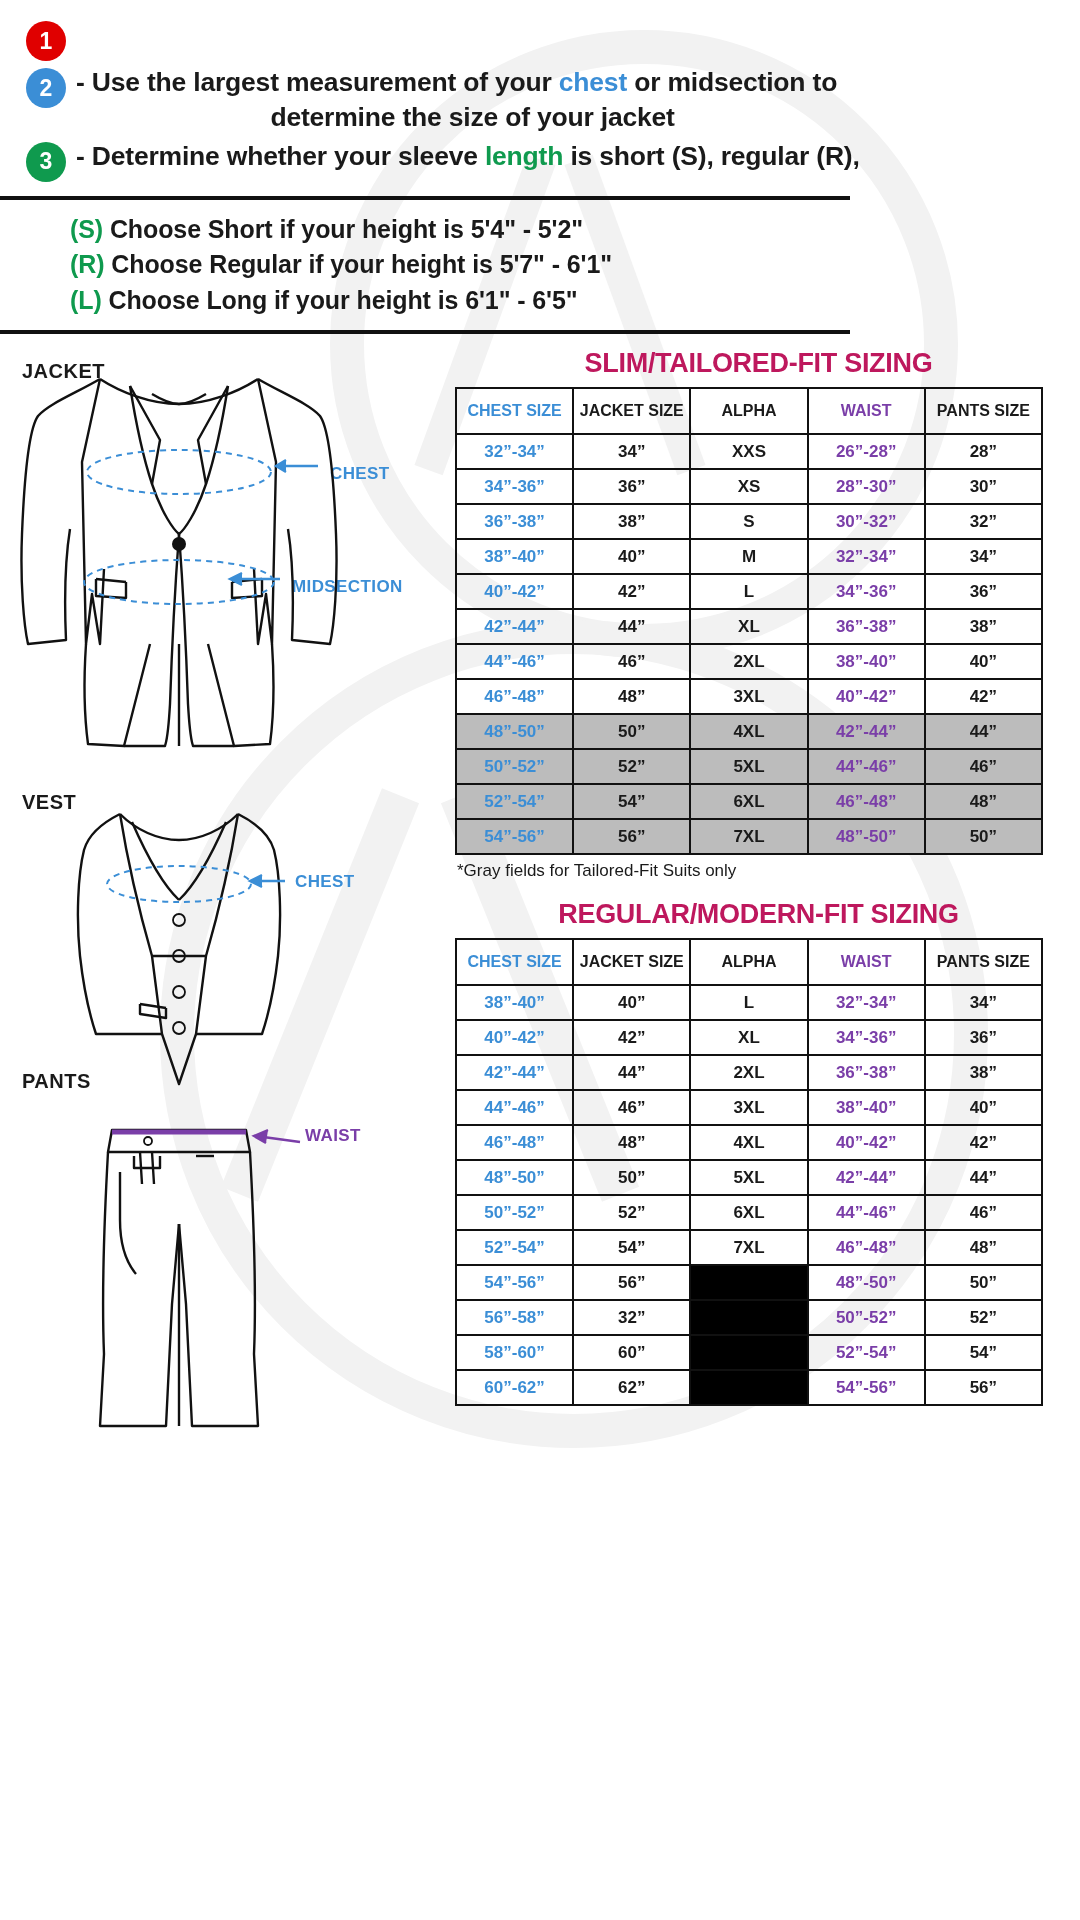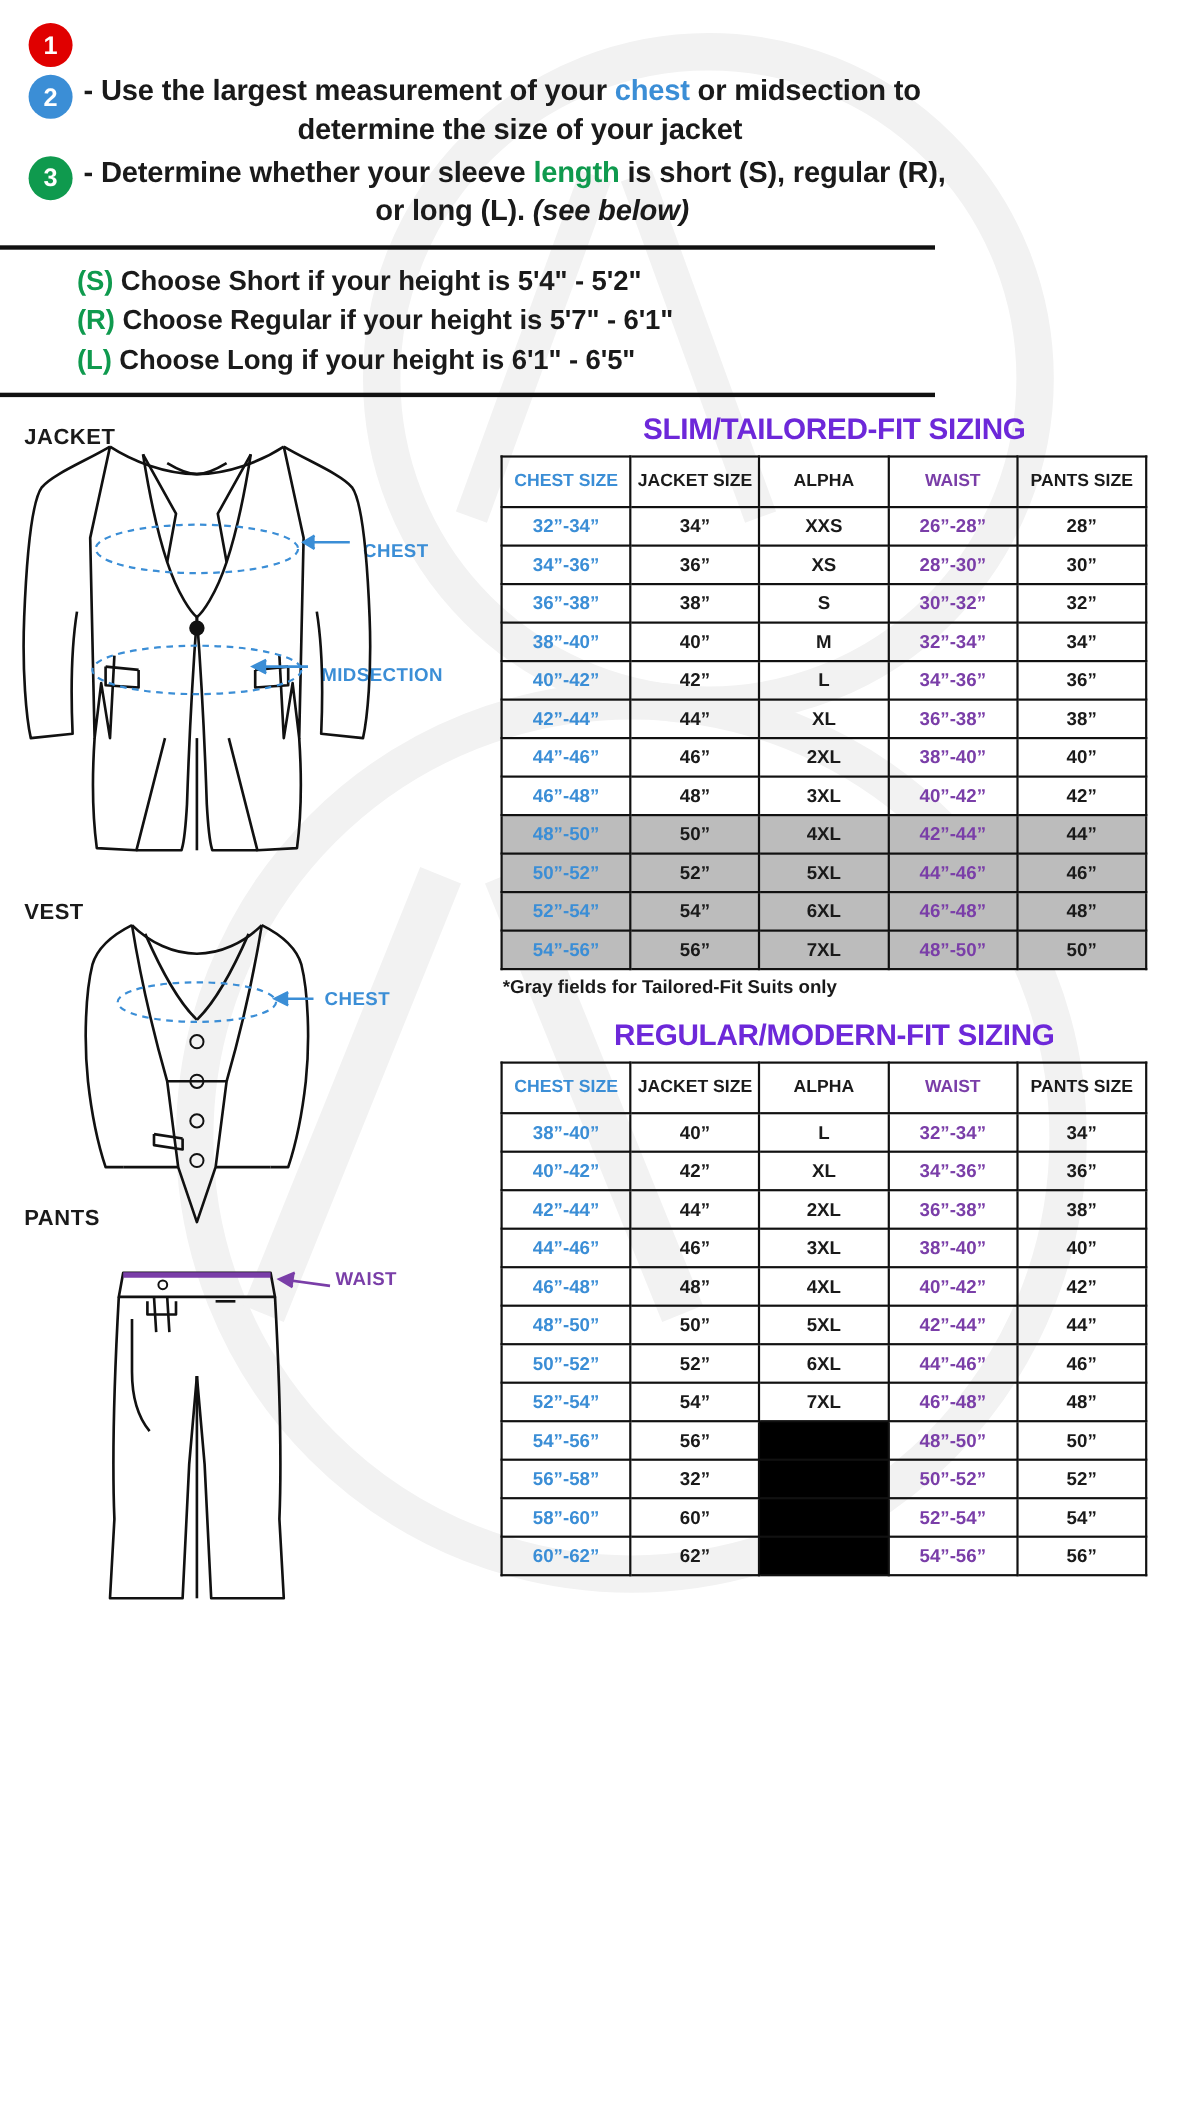--- a/index.html
+++ b/index.html
@@ -124,21 +124,21 @@
     color: #3b8ed6;
     letter-spacing: 0.4px;
   }
   .callout.waist { color: #7a3ea8; }
 
   .tables {
     flex: 1 1 auto;
     padding-right: 18px;
   }
   .table-title {
-    color: #6d28d9;
+    color: #be185d;
     font-weight: bold;
     font-size: 27px;
     text-align: center;
     letter-spacing: -0.3px;
     margin: 4px 0 8px 0;
   }
   table.size {
     border-collapse: collapse;
     width: 588px;
     table-layout: fixed;
@@ -155,21 +155,21 @@
     font-size: 16px;
     line-height: 1.05;
     height: 44px;
   }
   .c-chest { color: #3b8ed6; }
   .c-waist { color: #7a3ea8; }
   td.gray { background: #bcbcbc; }
   td.black { background: #000; }
   .note {
     font-size: 17px;
-    font-weight: bold;
+    font-weight: normal;
     margin: 6px 0 0 2px;
   }
   .sp { height: 14px; }
 </style>
 </head>
 <body>
 
 <div class="watermark">
   <div class="wm-circle wm1"></div>
   <div class="wm-circle wm2"></div>
@@ -190,21 +190,20 @@
     <div class="step-text">
       <span>- Use the largest measurement of your </span><span class="hl-blue">chest</span><span> or midsection to</span>
       <span class="indent">determine the size of your jacket</span>
     </div>
   </div>
 
   <div class="step">
     <div class="badge badge-3">3</div>
     <div class="step-text">
       <span>- Determine whether your sleeve </span><span class="hl-green">length</span><span> is short (S), regular (R),</span>
-      <span class="indent ital-wrap">or long (L). <span class="ital">(see below)</span></span>
     </div>
   </div>
 
 </div>
 
 <div class="rule"></div>
 
 <div class="heights">
   <div class="height-line">
     <span class="code">(S)</span><span> Choose Short if your height is 5'4" - 5'2"</span>

